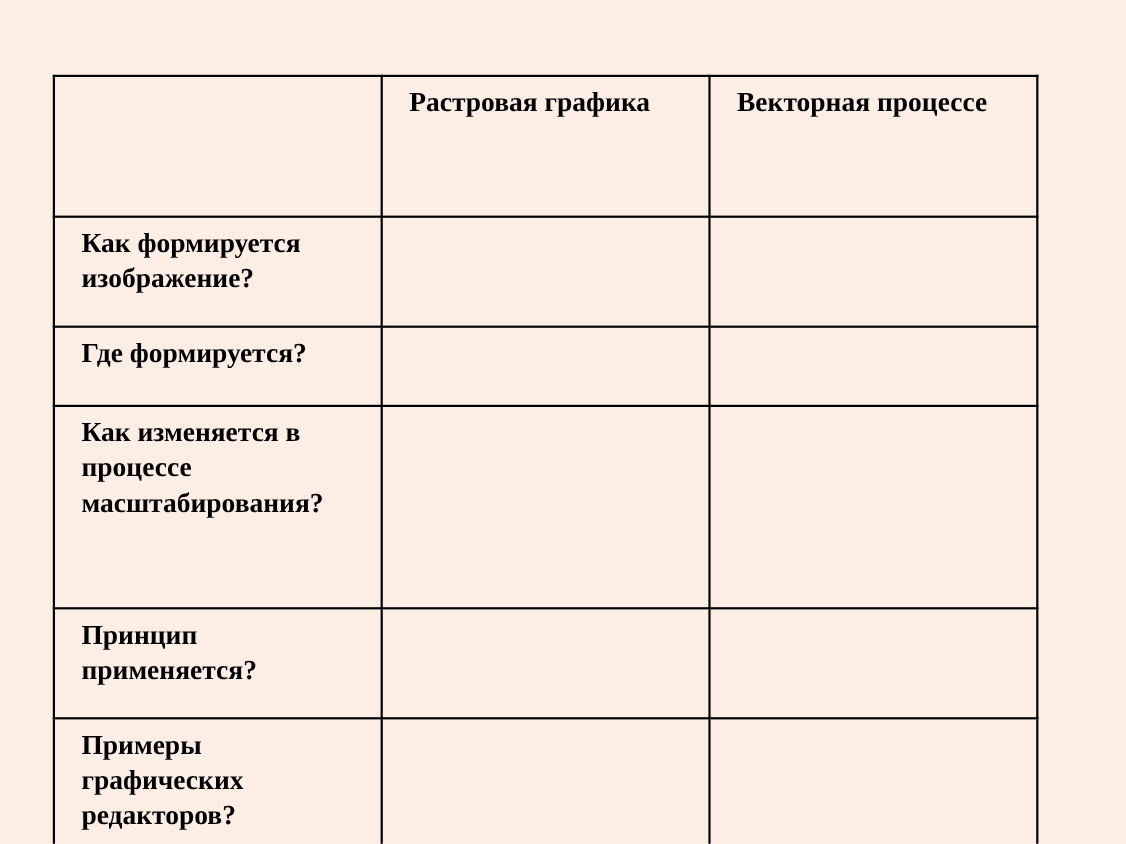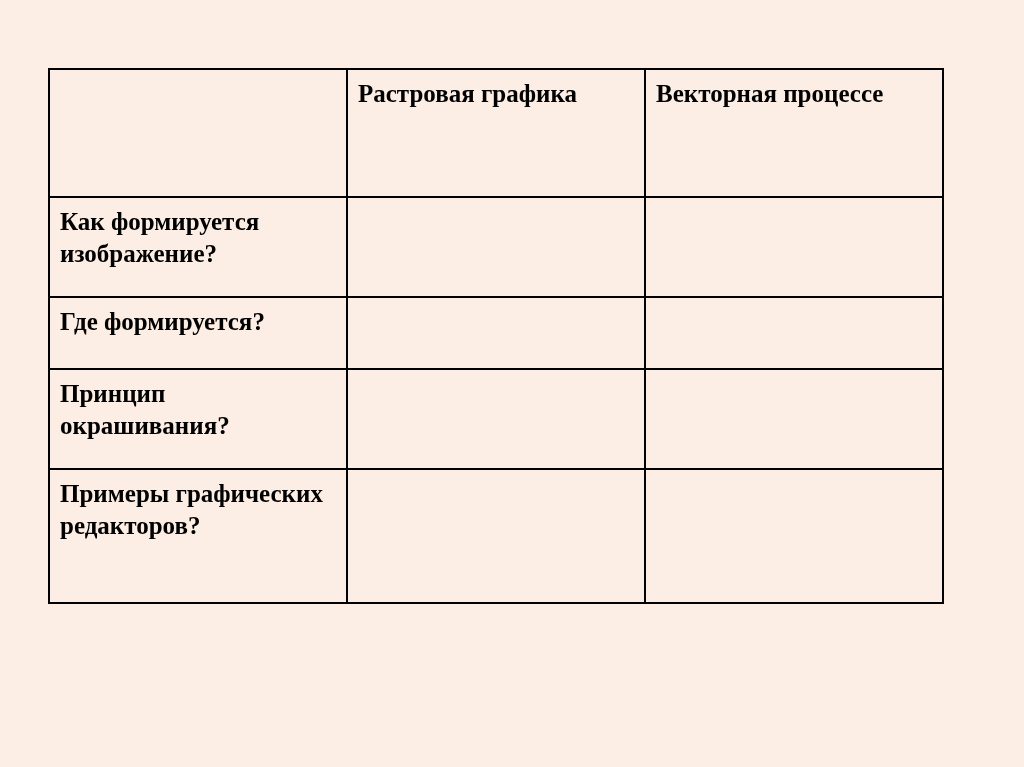--- a/index.html
+++ b/index.html
@@ -28,21 +28,21 @@
   }
   table.compare {
     border-collapse: collapse;
     width: 894px;
     table-layout: fixed;
     background: #fceee4;
   }
   table.compare td {
     border: 2px solid #000000;
     vertical-align: top;
-    padding: 8px 10px 6px 10px;
+    padding: 8px 10px 6px 24px;
     font-family: "Liberation Serif", serif;
     font-weight: bold;
     font-size: 25px;
     line-height: 1.28;
     color: #000000;
     background: #fceee4;
   }
   col.c-q { width: 298px; }
   col.c-a { width: 298px; }
   col.c-b { width: 298px; }
@@ -77,22 +77,27 @@
         <tr class="r0">
           <td>Как формируется изображение?</td>
           <td class="empty"></td>
           <td class="empty"></td>
         </tr>
         <tr class="r1">
           <td>Где формируется?</td>
           <td class="empty"></td>
           <td class="empty"></td>
         </tr>
+        <tr class="r2">
+          <td>Как изменяется в процессе масштабирования?</td>
+          <td class="empty"></td>
+          <td class="empty"></td>
+        </tr>
         <tr class="r3">
-          <td>Принцип окрашивания?</td>
+          <td>Принцип применяется?</td>
           <td class="empty"></td>
           <td class="empty"></td>
         </tr>
         <tr class="r4">
           <td>Примеры графических редакторов?</td>
           <td class="empty"></td>
           <td class="empty"></td>
         </tr>
       </tbody>
     </table>

